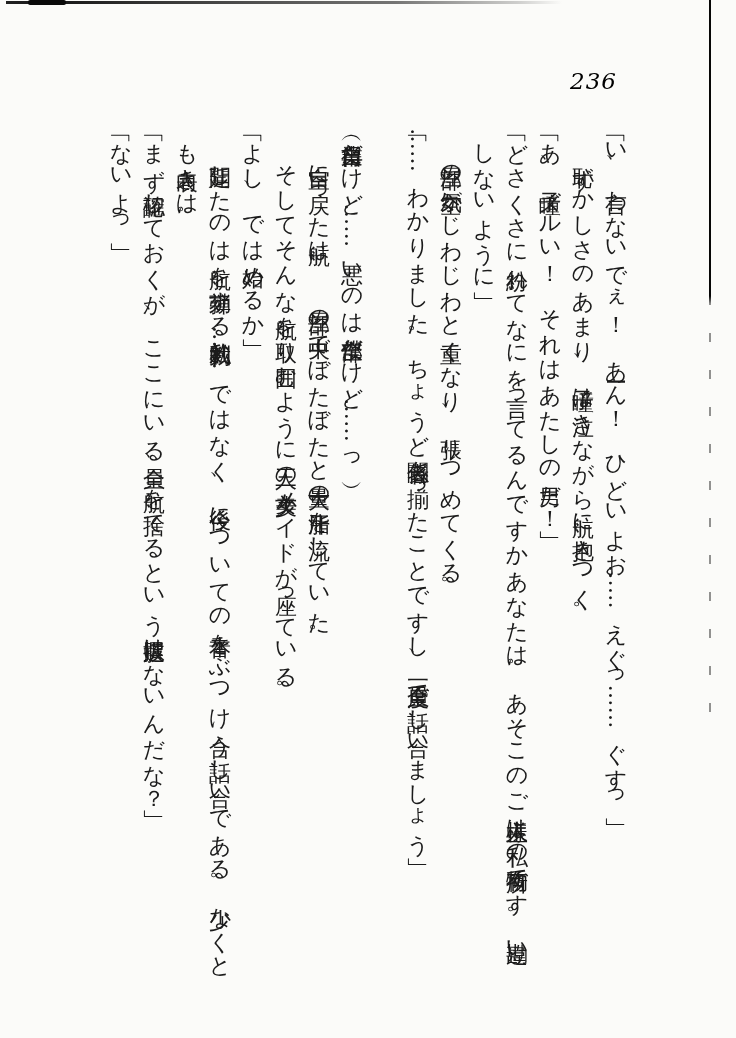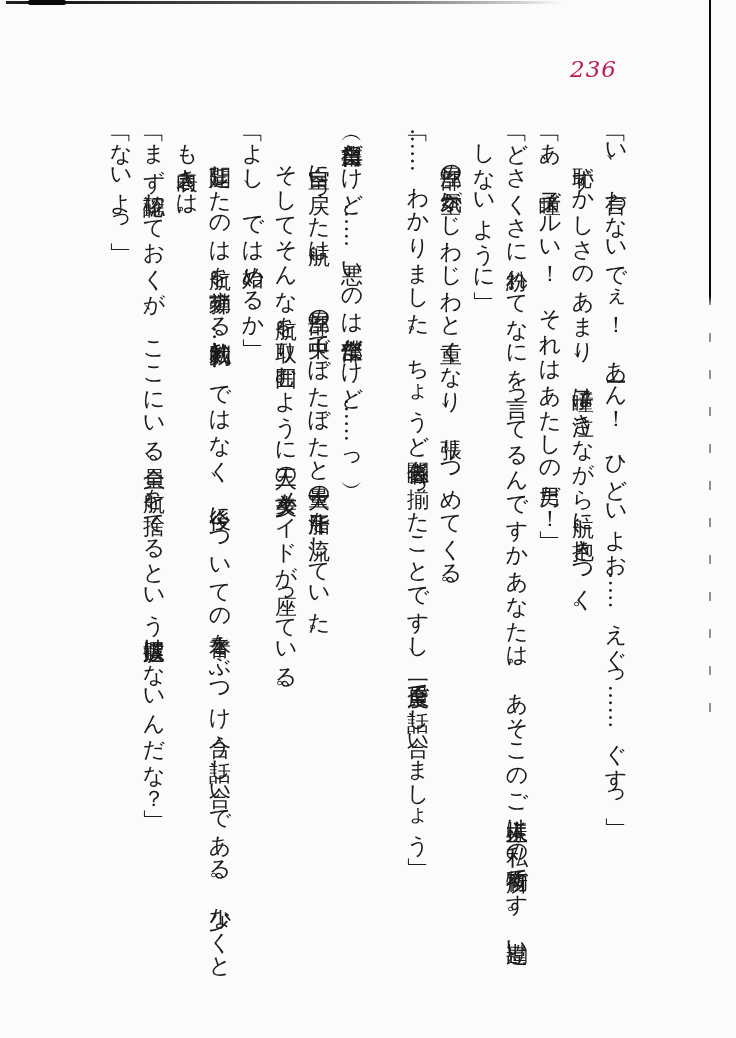--- a/index.html
+++ b/index.html
@@ -38,25 +38,25 @@
     top: 0; left: 709px;
     width: 2px; height: 726px;
     background:
       linear-gradient(to bottom, #070707 0px, #070707 296px, rgba(0,0,0,0) 304px),
       repeating-linear-gradient(to bottom,
         rgba(40,40,40,0.5) 0px, rgba(40,40,40,0.5) 9px,
         rgba(0,0,0,0) 9px, rgba(0,0,0,0) 37px);
   }
   .page-number {
     position: absolute;
-    top: 56px; left: 570px;
+    top: 68px; left: 570px;
     font-size: 23px;
     font-style: italic;
     letter-spacing: 1px;
-    color: #be185d;
+    color: #000000;
   }
   
   .text-block {
     position: absolute;
     top: 128px; right: 103px;
     height: 840px;
     writing-mode: vertical-rl;
     text-orientation: mixed;
     font-size: 22px;
     line-height: 33px;

